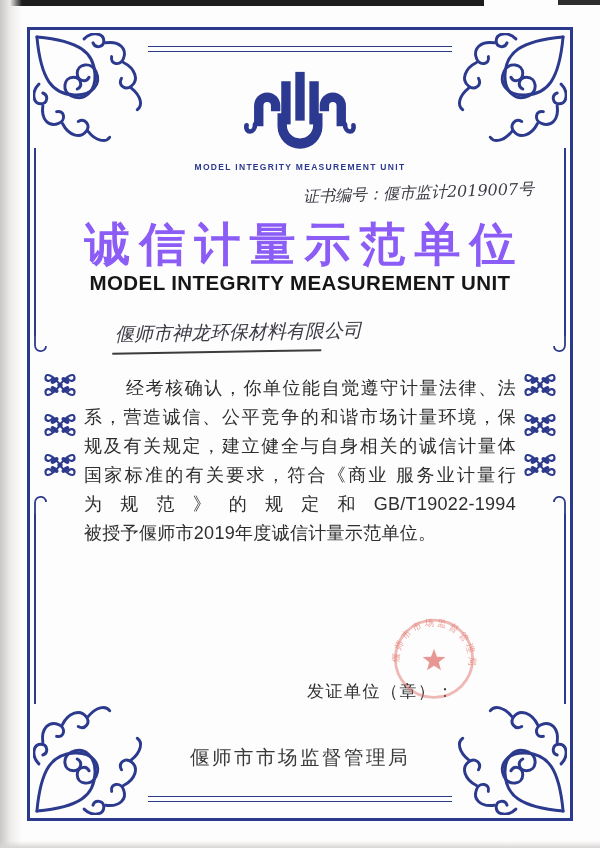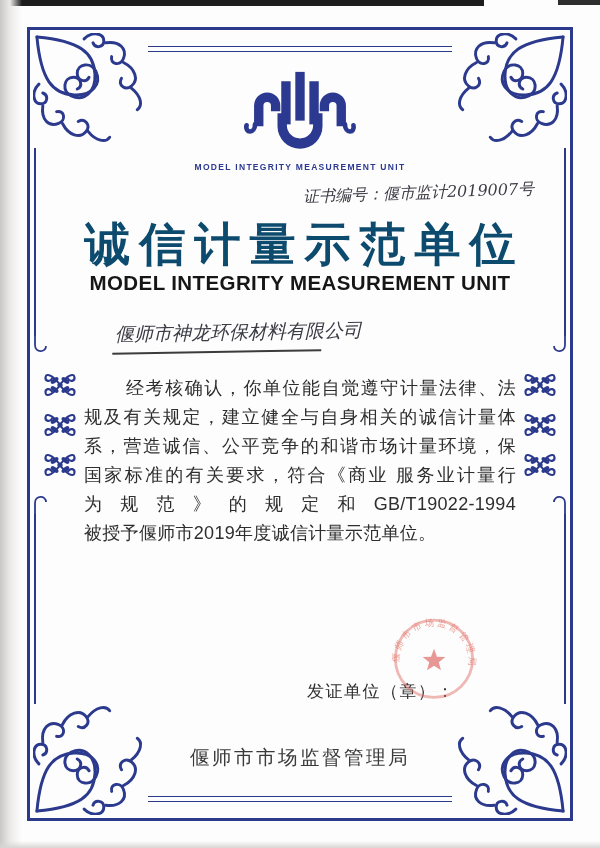--- a/index.html
+++ b/index.html
@@ -49,21 +49,21 @@
   .logo-svg{width:122px;height:90px;}
   .logo-caption{margin-top:2px;font-size:8.5px;font-weight:bold;letter-spacing:1.3px;
     color:var(--logo-navy);}
   
   .handwrite{font-family:"DejaVu Serif", serif;font-style:italic;color:#3b3b45;}
   .cert-no{position:absolute;right:66px;top:183px;font-size:16px;transform:rotate(-2deg);
     white-space:nowrap;}
   
   .title-cn{position:absolute;left:0;right:0;top:214px;text-align:center;
     font-family:"Liberation Serif", serif;font-weight:bold;font-size:46px;
-    letter-spacing:9px;padding-left:9px;color:#0c4a6e;white-space:nowrap;}
+    letter-spacing:9px;padding-left:9px;color:#8b5cf6;white-space:nowrap;}
   .title-en{position:absolute;left:0;right:0;top:271px;text-align:center;
     font-weight:bold;font-size:20.5px;letter-spacing:0.4px;color:#161616;white-space:nowrap;}
   
   .awardee{position:absolute;left:112px;top:320px;width:206px;
     border-bottom:2px solid #3c3c3c;padding:0 0 5px 3px;
     font-size:19px;transform:rotate(-1deg);white-space:nowrap;}
   
   .body-text{position:absolute;left:84px;right:84px;top:374px;color:var(--ink);}
   .bl{font-size:18px;line-height:29px;height:29px;text-align:justify;
     text-align-last:justify;letter-spacing:0.3px;white-space:nowrap;
@@ -198,22 +198,22 @@
 
   <div class="cert-no handwrite">证书编号：偃市监计2019007号</div>
 
   <div class="title-cn">诚信计量示范单位</div>
   <div class="title-en">MODEL INTEGRITY MEASUREMENT UNIT</div>
 
   <div class="awardee handwrite">偃师市神龙环保材料有限公司</div>
 
   <div class="body-text">
     <div class="bl indent">经考核确认，你单位能自觉遵守计量法律、法</div>
+    <div class="bl">系，营造诚信、公平竞争的和谐市场计量环境，保</div>
     <div class="bl">规及有关规定，建立健全与自身相关的诚信计量体</div>
-    <div class="bl">系，营造诚信、公平竞争的和谐市场计量环境，保</div>
     <div class="bl">国家标准的有关要求，符合《商业 服务业计量行</div>
     <div class="bl">为规范》的规定和GB/T19022-1994</div>
     <div class="bl last">被授予偃师市2019年度诚信计量示范单位。</div>
   </div>
 
   <div class="issuer">发证单位（章）：</div>
 
   <svg class="seal" viewBox="0 0 100 100">
     <defs>
       <path id="sealArc" d="M14,66 A38,38 0 1 1 86,66" fill="none"></path>

